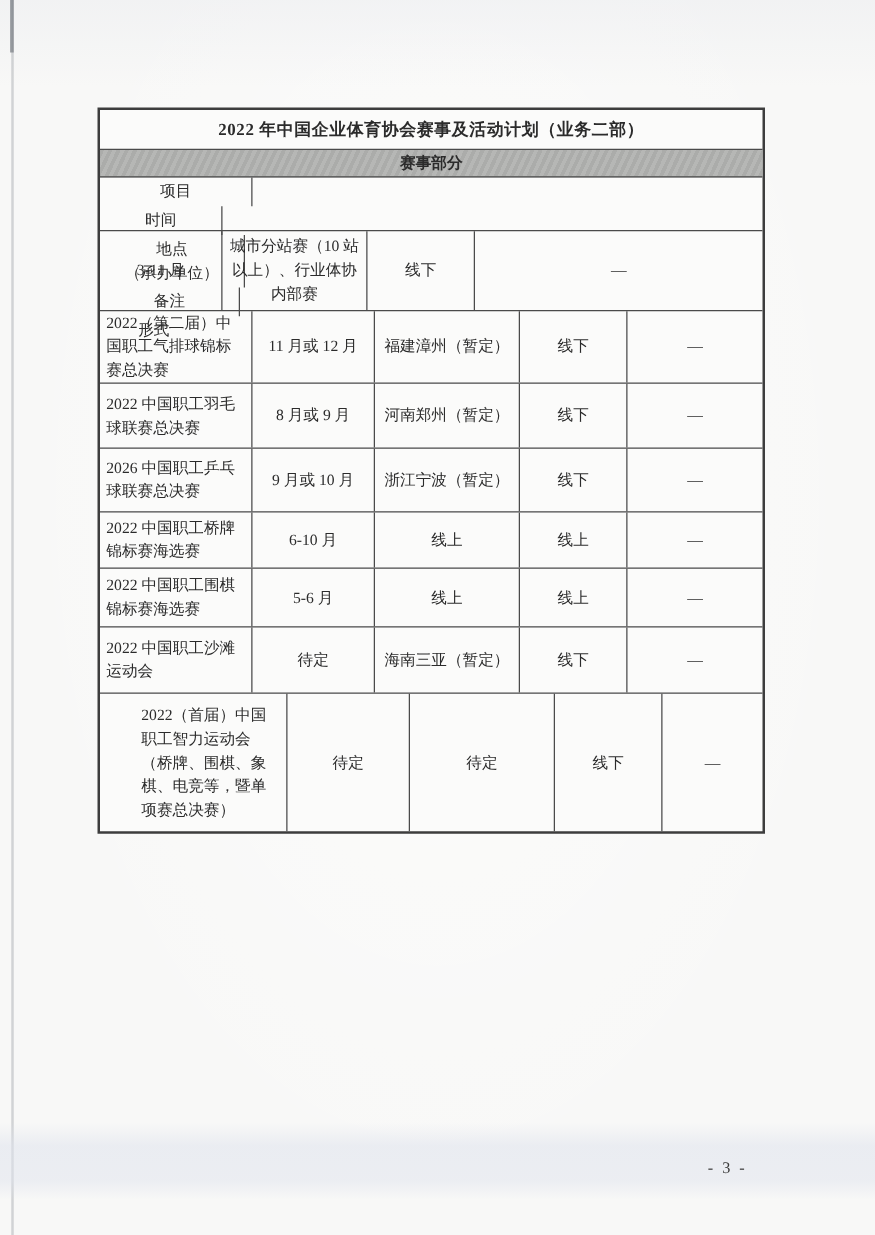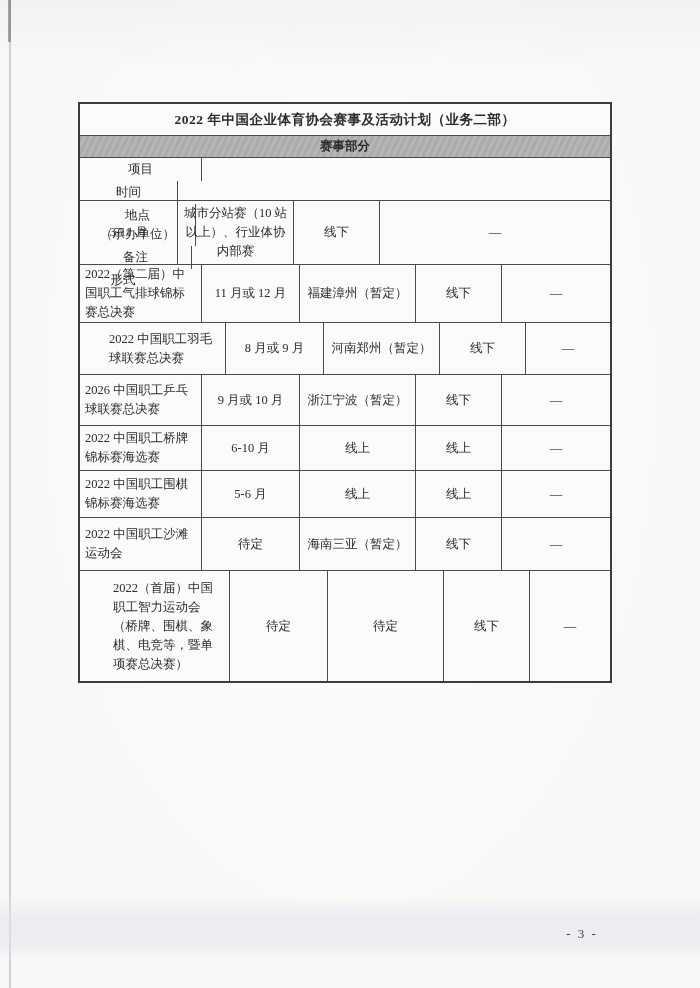--- a/index.html
+++ b/index.html
@@ -33,21 +33,21 @@
   }
   .scan-line-left-top {
     position: absolute; left: 8px; top: 0; width: 3px; height: 42px;
     background: rgba(95,100,108,0.55);
     pointer-events: none;
   }
 
   
   .doc-table {
     position: absolute;
-    left: 78px; top: 102px;
+    left: 78px; top: 86px;
     width: 534px;
     border: 2px solid #3d3d3d;
     background: #fbfbfa;
   }
   .t-title {
     height: 32px;
     display: flex; align-items: center; justify-content: center;
     font-weight: bold;
     font-size: 13.5px;
     letter-spacing: 0.5px;
@@ -84,21 +84,21 @@
   .cell-project {
     align-items: flex-start;
     text-align: left;
     padding-left: 5px;
     padding-right: 4px;
   }
   .t-head .t-cell { text-align: center; align-items: center; }
   .h-43  { height: 43px; flex-direction: column; }
   .h-64  { height: 64px; }
   .h-58  { height: 58px; }
-  .h-52  { height: 52px; padding-left: 24px; }
+  .h-52  { height: 52px; }
   .h-51  { height: 51px; }
   .h-45  { height: 45px; }
   .h-47  { height: 47px; }
   .h-53  { height: 53px; }
   .h-110 { height: 110px; }
 
   .page-number {
     position: absolute;
     left: 540px; top: 926px;
     width: 84px;

